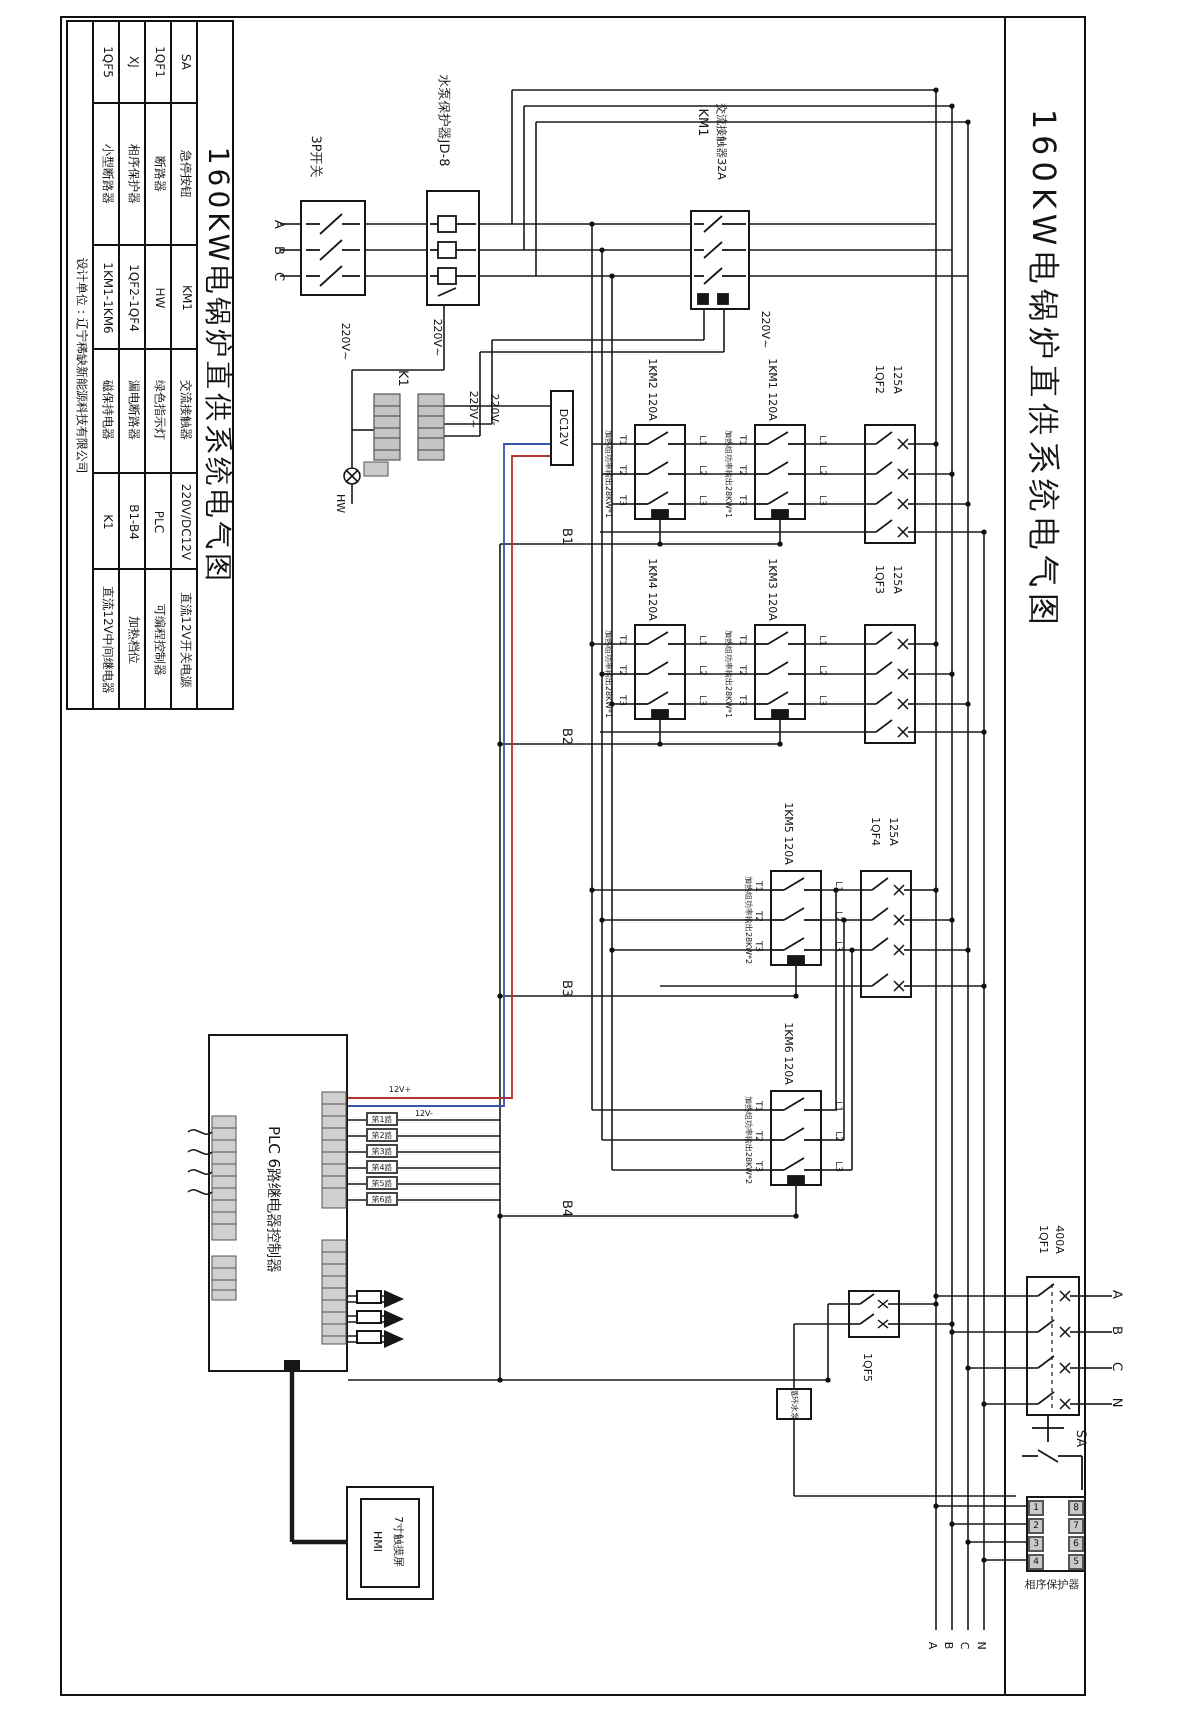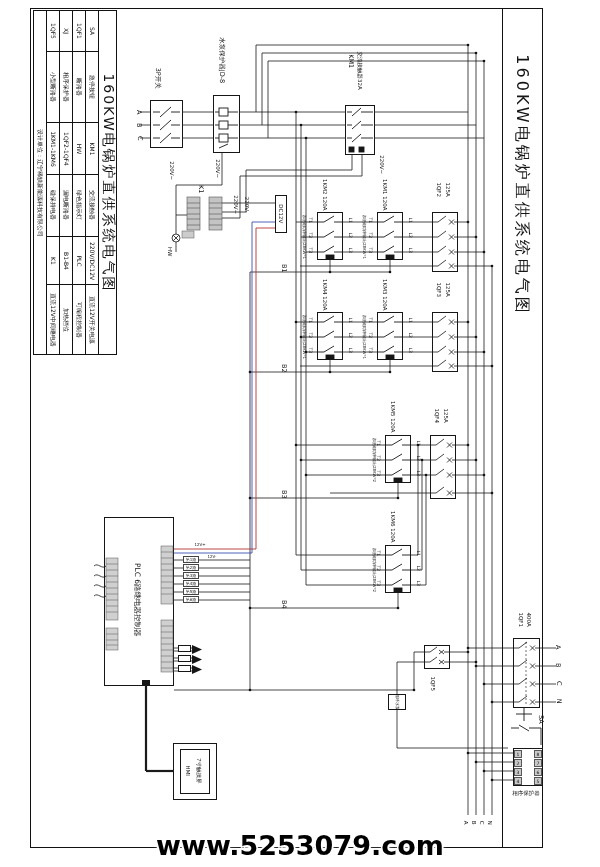--- a/index.html
+++ b/index.html
@@ -984,16 +984,13 @@
   <div class="xcell" style="left:534px;top:759px;width:8px;height:8px;">
       <span>7</span>
     </div>
   <div class="xcell" style="left:534px;top:768px;width:8px;height:8px;">
       <span>6</span>
     </div>
   <div class="xcell" style="left:534px;top:777px;width:8px;height:8px;">
       <span>5</span>
     </div>
 
-  <div id="watermark">
-      <span>www.5253079.com</span>
-    </div>
 </div>
 
 </body></html>

